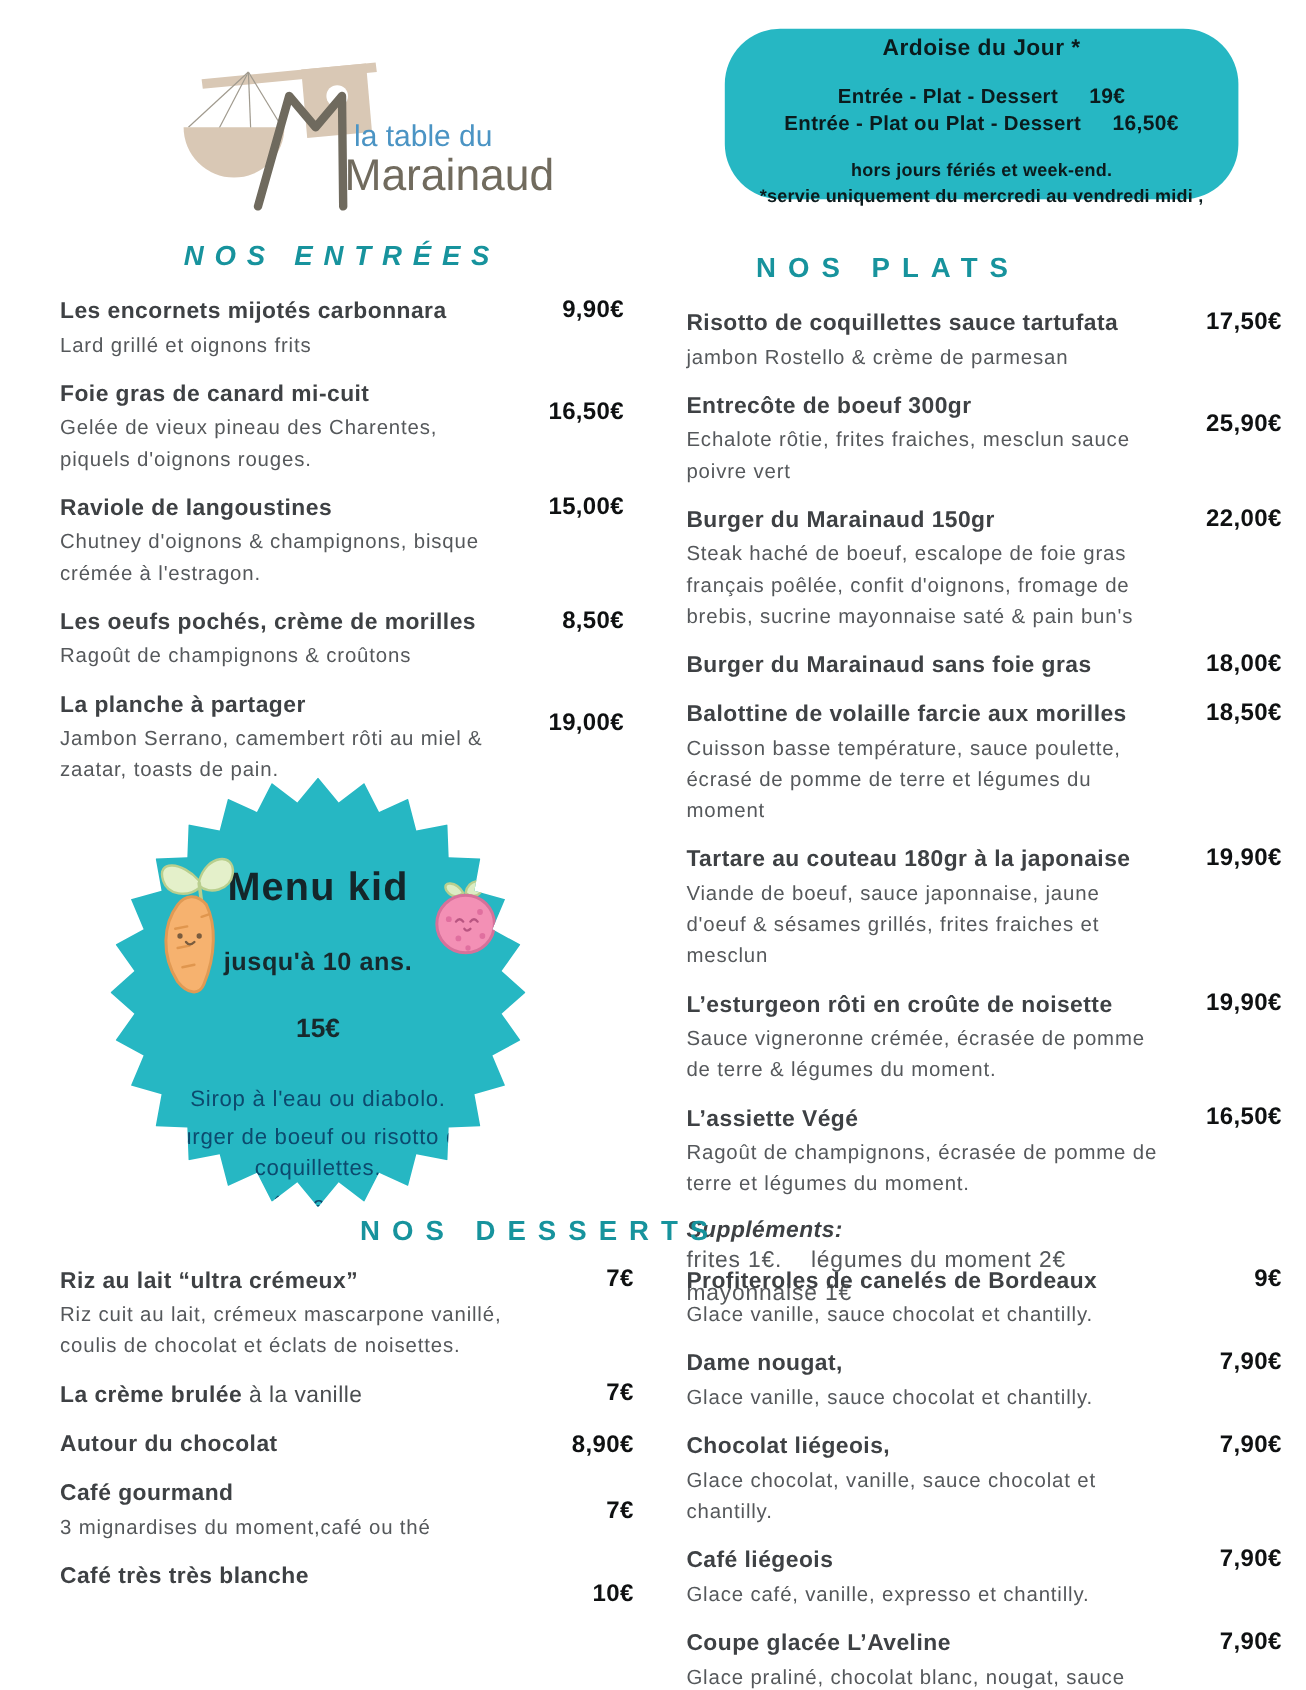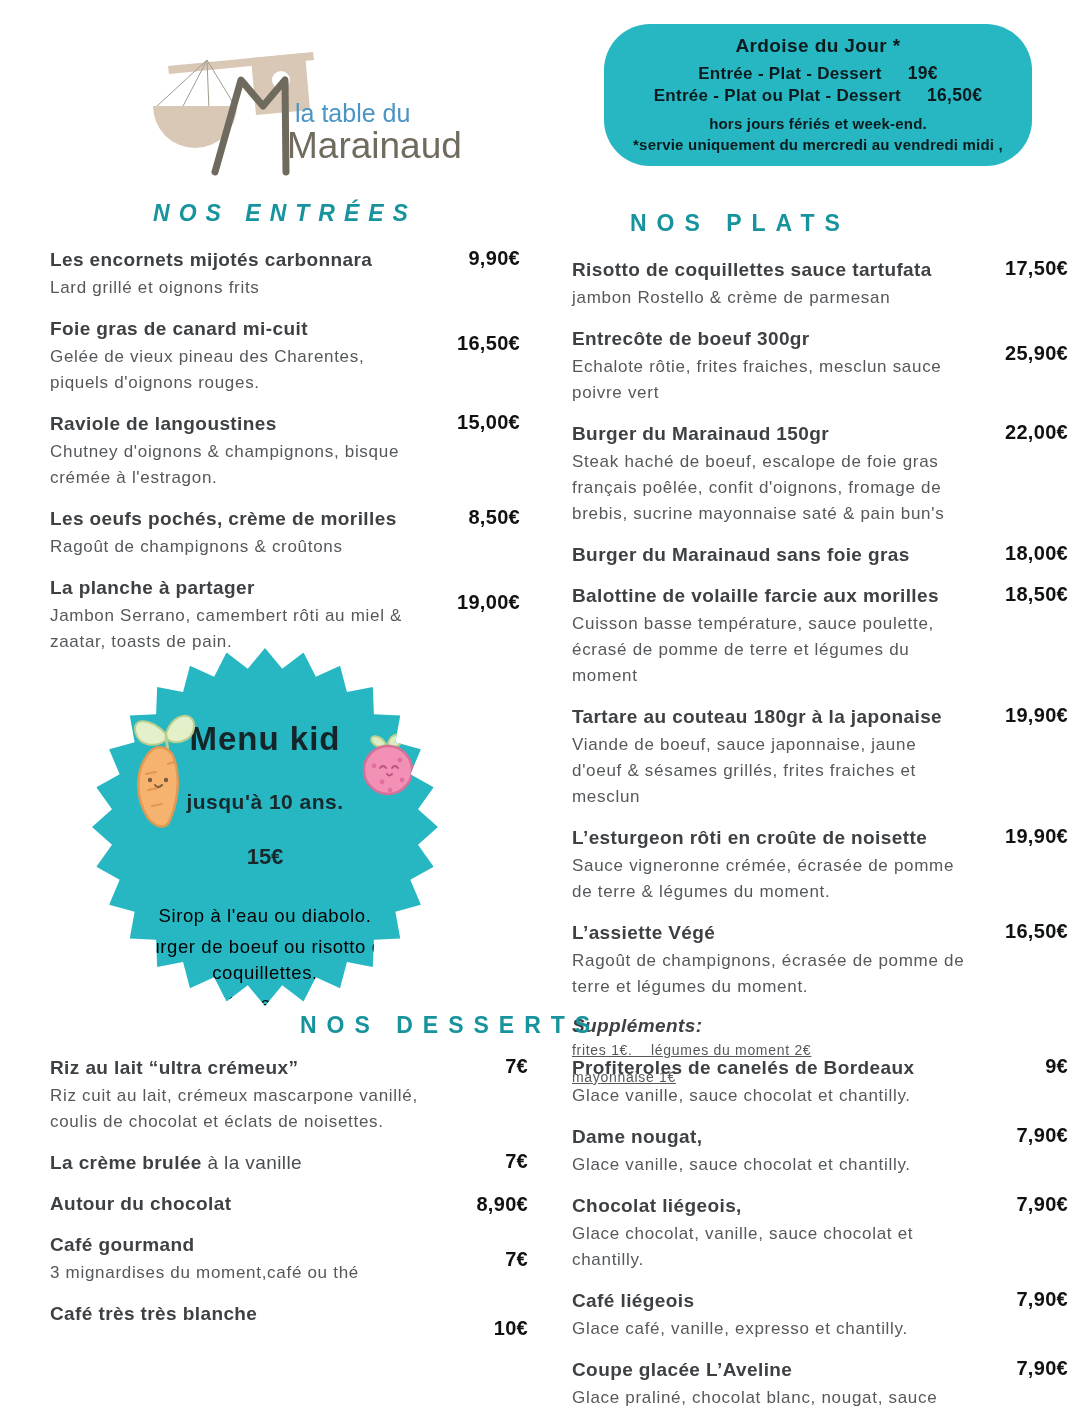--- a/index.html
+++ b/index.html
@@ -7,21 +7,21 @@
     width:1088px;height:1408px;position:relative;background:#ffffff;
     font-family:"Liberation Sans", sans-serif;overflow:hidden;
     -webkit-font-smoothing:antialiased;
   }
   
   .logo{position:absolute;left:135px;top:22px;width:330px;height:155px;}
   
   .ardoise{
     position:absolute;left:604px;top:24px;width:428px;height:142px;
     background:#26b7c3;border-radius:46px;color:#0b1b1d;
-    display:flex;flex-direction:column;justify-content:center;gap:2px;
+    display:flex;flex-direction:column;gap:14px;
     padding:6px 10px;box-sizing:border-box;text-align:center;
   }
   .ardoise-title{font-weight:bold;font-size:19px;letter-spacing:.4px;margin:0 0 3px 0;}
   .formula{display:flex;justify-content:center;align-items:baseline;gap:26px;font-weight:bold;font-size:17px;letter-spacing:.3px;margin:1px 0;}
   .formula .f-price{font-size:17.5px;}
   .ardoise-note{font-weight:bold;font-size:15px;line-height:21px;margin-top:4px;letter-spacing:.2px;}
   
   .section-title{
     color:#17939d;font-weight:bold;font-size:23px;letter-spacing:10px;margin:0 0 20px 0;
   }
@@ -38,32 +38,32 @@
   
   .menu-item{display:grid;grid-template-columns:1fr 96px;column-gap:4px;margin-bottom:15px;}
   .item-name{font-weight:bold;color:#3e4144;font-size:19px;letter-spacing:.4px;line-height:26px;grid-column:1;}
   .item-suffix{font-weight:normal;color:#4a4d50;}
   .item-desc{color:#55585b;font-size:17px;letter-spacing:.7px;line-height:26px;grid-column:1;margin-top:2px;}
   .item-price{font-weight:bold;color:#0f1112;font-size:20px;letter-spacing:.3px;text-align:right;grid-column:2;grid-row:1 / span 2;justify-self:end;align-self:start;}
   .price-low .item-price{margin-top:16px;}
   .price-mid .item-price{align-self:center;margin-top:0;}
   
   .supp-title{font-weight:bold;color:#3e4144;font-size:19px;letter-spacing:.4px;margin-top:4px;font-style:italic;}
-  .supp-line{color:#55585b;font-size:14px;letter-spacing:.7px;line-height:27px;text-decoration:underline;}
+  .supp-line{color:#55585b;font-size:19px;letter-spacing:.7px;line-height:27px;}
   
   .starburst{
     position:absolute;left:92px;top:648px;width:346px;height:358px;
     background:#26b7c3;border-radius:50%;
     display:flex;flex-direction:column;align-items:center;justify-content:flex-start;
     padding-top:72px;box-sizing:border-box;text-align:center;gap:26px;
   }
   .kid-title{font-weight:bold;color:#14262a;font-size:33px;letter-spacing:1px;margin:0;}
   .kid-age{font-weight:bold;color:#17292d;font-size:21px;letter-spacing:.5px;margin:6px 0 0 0;}
   .kid-price{font-weight:bold;color:#17292d;font-size:22px;margin:4px 0 2px 0;}
-  .kid-line{color:#000000;font-size:18.5px;letter-spacing:.6px;line-height:26px;margin:5px 0 0 0;width:300px;text-align:center;}
+  .kid-line{color:#0c4a6e;font-size:18.5px;letter-spacing:.6px;line-height:26px;margin:5px 0 0 0;width:300px;text-align:center;}
   .kid-carrot{position:absolute;left:30px;top:52px;}
   .kid-strawberry{position:absolute;right:18px;top:82px;}
 </style>
 </head>
 <body>
 
 <div class="logo">
   <svg width="330" height="155" viewBox="0 0 330 155">
 
     <polygon points="33,44 178,30 179,38 34,52" fill="#d9c8b5"></polygon>

